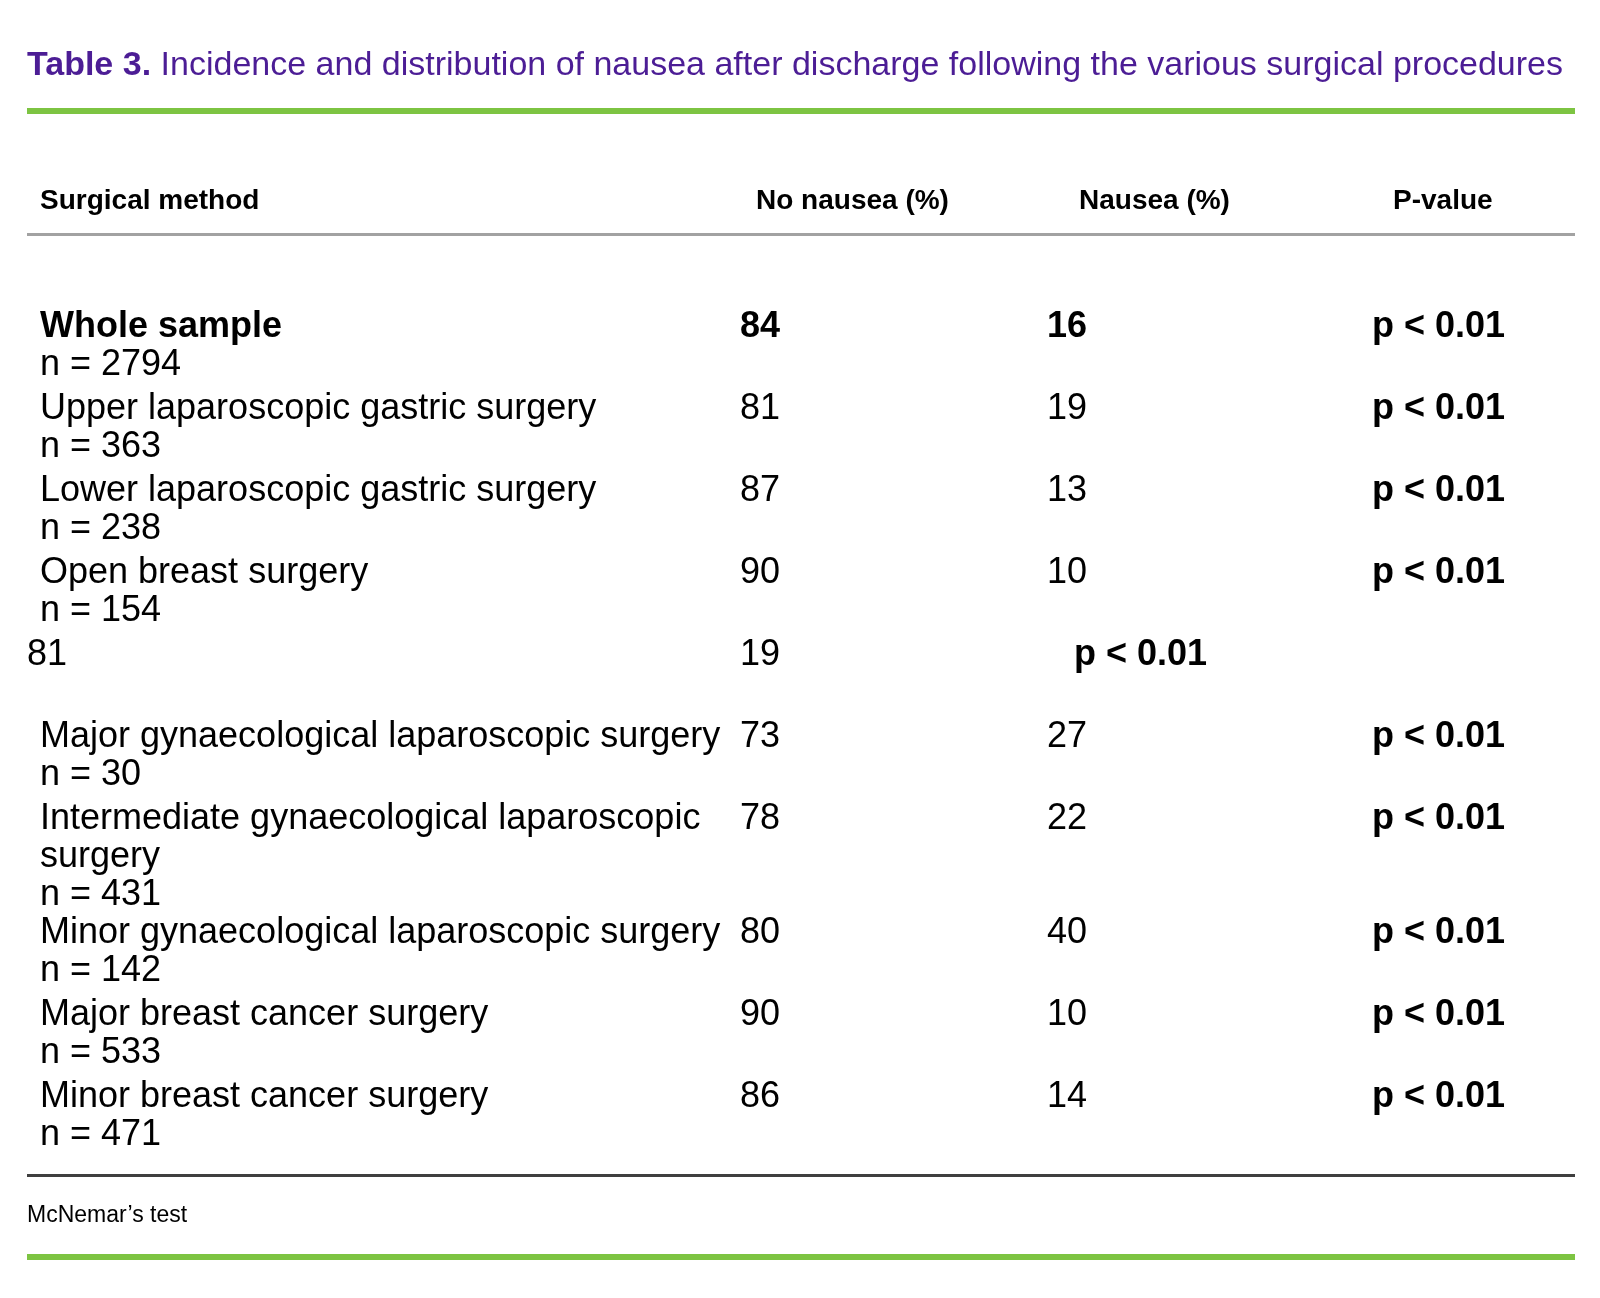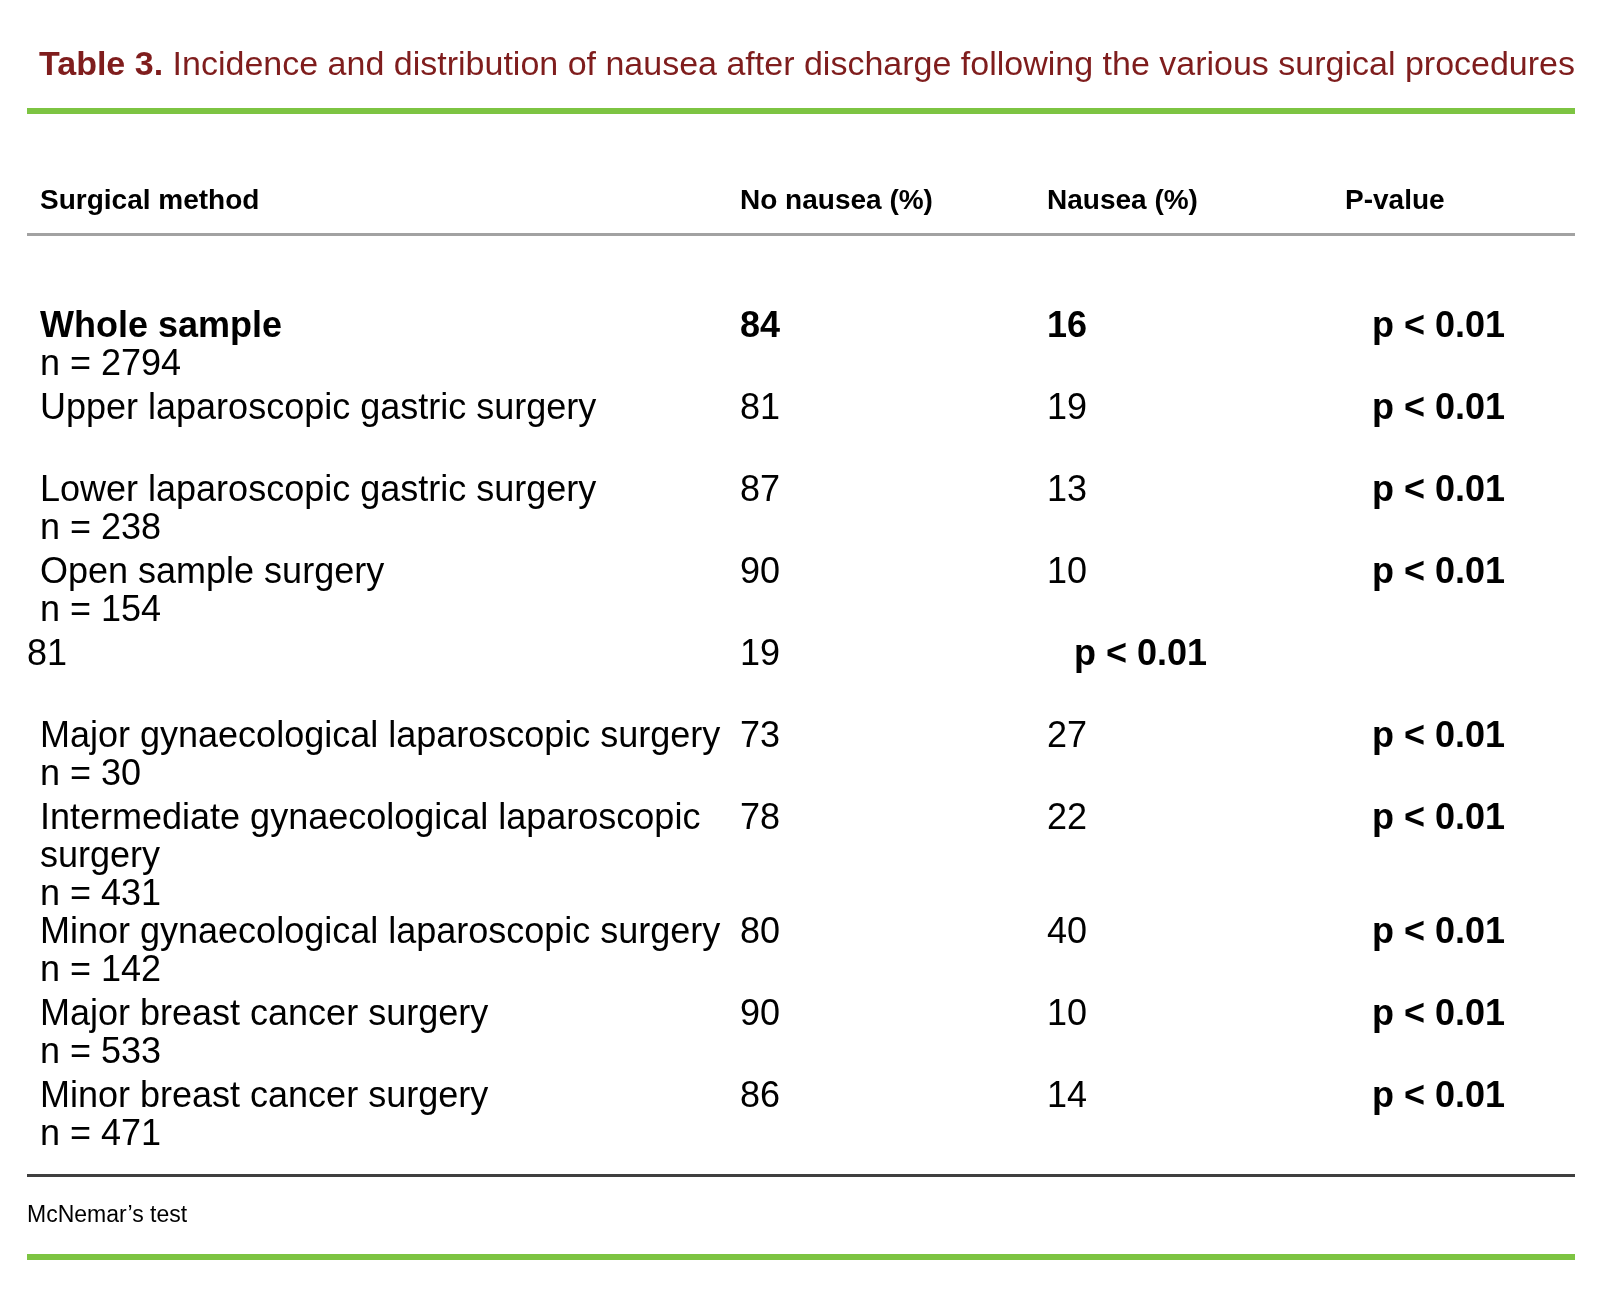--- a/index.html
+++ b/index.html
@@ -13,25 +13,25 @@
     font-family: "Liberation Sans", sans-serif;
     color: #000000;
     box-sizing: border-box;
     overflow: hidden;
   }
   .page {
     padding: 0 25px 0 27px;
   }
   
   .title {
-    margin: 38px 0 0 12px;
+    margin: 38px 0 0 0;
     font-size: 34px;
     line-height: 50px;
     font-weight: 400;
-    color: #7f1d1d;
+    color: #4c1d95;
   }
   .title-label {
     font-weight: 700;
     margin-right: 0.28em;
   }
   
   .rule { border: none; }
   .rule.green {
     margin-top: 20px;
     height: 6px;
@@ -53,20 +53,21 @@
     grid-template-columns: 713px 307px 298px 1fr;
     align-items: start;
   }
   .cell.method { padding-left: 13px; }
   
   .header-row {
     margin-top: 71px;
     font-size: 28px;
     line-height: 30px;
     font-weight: 700;
+    gap: 16px;
   }
   
   .rows {
     margin-top: 70px;
   }
   .row {
     min-height: 82px;
     font-size: 36px;
     line-height: 38px;
     font-weight: 400;
@@ -111,37 +112,38 @@
       <div class="method-name">Whole sample</div>
       <div class="method-n">n = 2794</div>
     </div>
     <div class="cell val">84</div>
     <div class="cell val">16</div>
     <div class="cell pval">p &lt; 0.01</div>
   </div>
       <div class="grid row">
     <div class="cell method">
       <div class="method-name">Upper laparoscopic gastric surgery</div>
+      <div class="method-n">n = 363</div>
     </div>
     <div class="cell val">81</div>
     <div class="cell val">19</div>
     <div class="cell pval">p &lt; 0.01</div>
   </div>
       <div class="grid row">
     <div class="cell method">
       <div class="method-name">Lower laparoscopic gastric surgery</div>
       <div class="method-n">n = 238</div>
     </div>
     <div class="cell val">87</div>
     <div class="cell val">13</div>
     <div class="cell pval">p &lt; 0.01</div>
   </div>
       <div class="grid row">
     <div class="cell method">
-      <div class="method-name">Open sample surgery</div>
+      <div class="method-name">Open breast surgery</div>
       <div class="method-n">n = 154</div>
     </div>
     <div class="cell val">90</div>
     <div class="cell val">10</div>
     <div class="cell pval">p &lt; 0.01</div>
   </div>
       <div class="grid row">
     <div class="cell val">81</div>
     <div class="cell val">19</div>
     <div class="cell pval">p &lt; 0.01</div>

